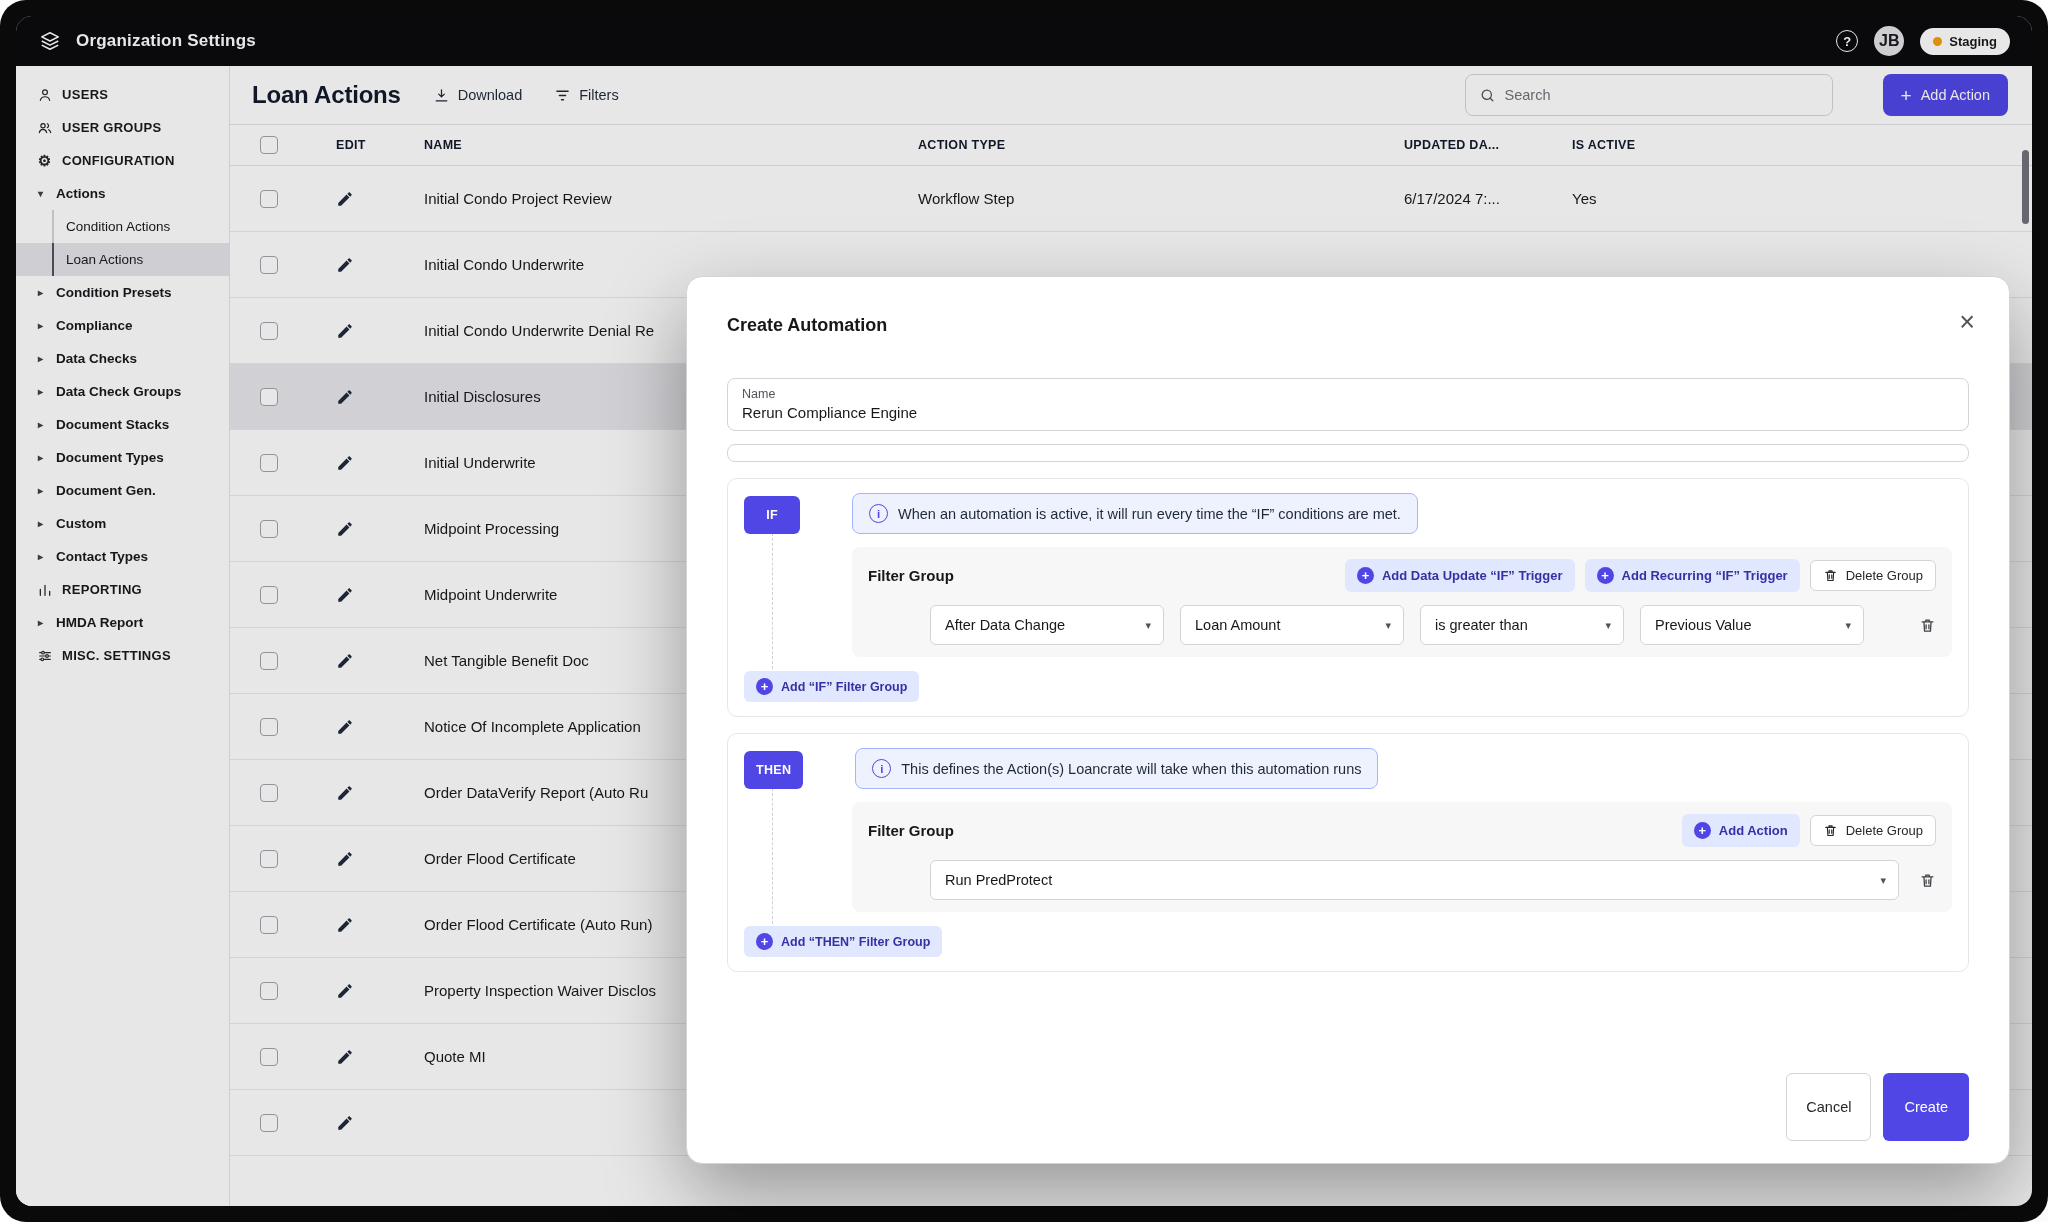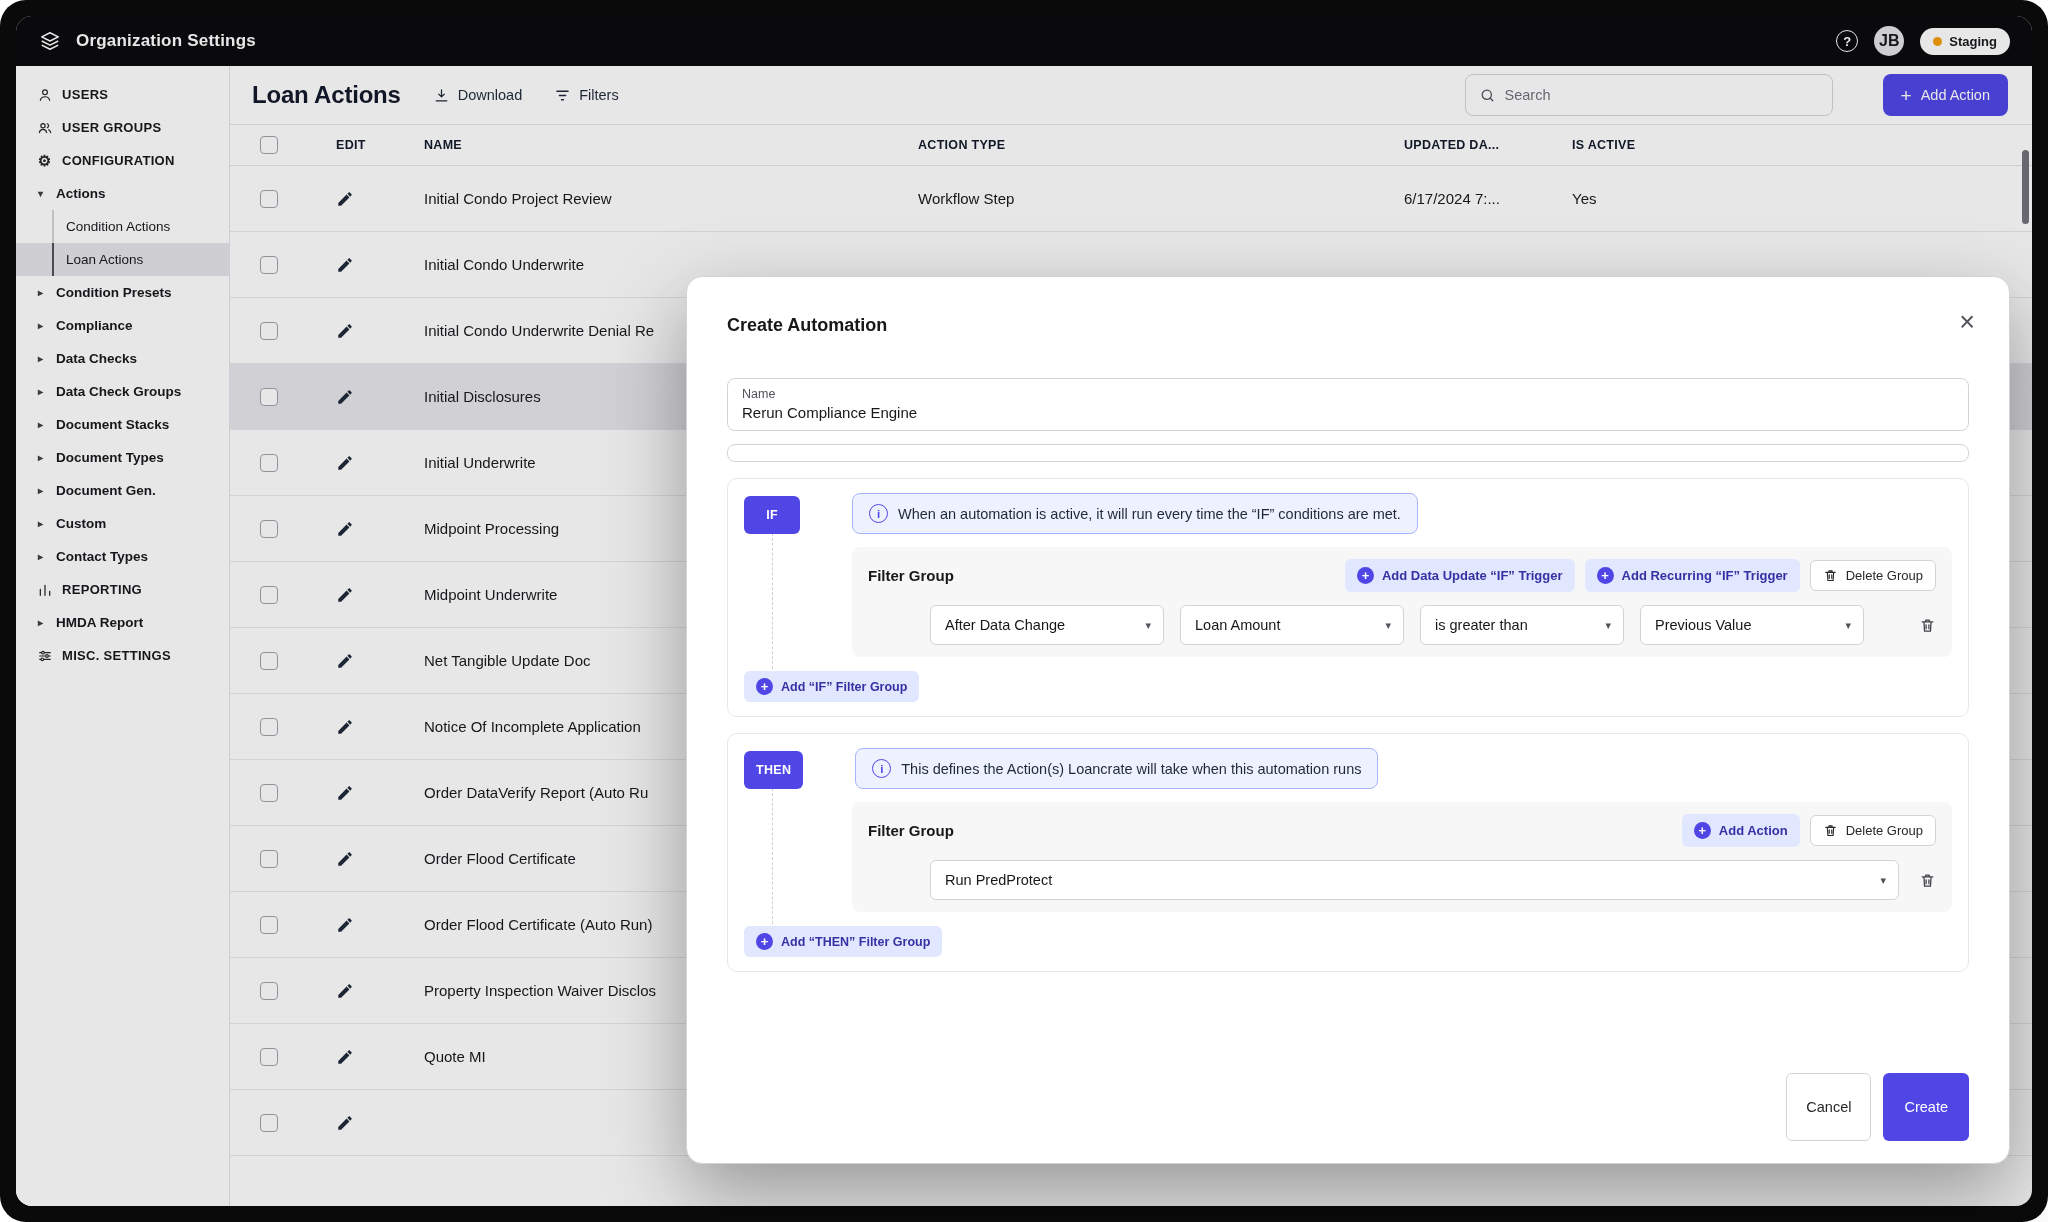--- a/index.html
+++ b/index.html
@@ -393,21 +393,21 @@
                 <div class="cell c-check">
                   <span class="checkbox" data-interactable="true"></span>
                 </div>
                 <div class="cell c-edit">
                   <button class="edit-ico" data-interactable="true">
                     <svg viewBox="0 0 24 24" fill="currentColor">
                       <path d="M3 17.2V21h3.8L17.9 9.9l-3.8-3.8L3 17.2zM20.7 7c.4-.4.4-1 0-1.4l-2.3-2.3c-.4-.4-1-.4-1.4 0l-1.9 1.8 3.8 3.8L20.7 7z"></path>
                     </svg>
                   </button>
                 </div>
-                <div class="cell c-name" data-interactable="false">Net Tangible Update Doc</div>
+                <div class="cell c-name" data-interactable="false">Net Tangible Benefit Doc</div>
                 <div class="cell c-type" data-interactable="false"></div>
                 <div class="cell c-updated" data-interactable="false"></div>
                 <div class="cell c-active" data-interactable="false"></div>
               </div>
 
               <div class="trow" data-interactable="true">
                 <div class="cell c-check">
                   <span class="checkbox" data-interactable="true"></span>
                 </div>
                 <div class="cell c-edit">

